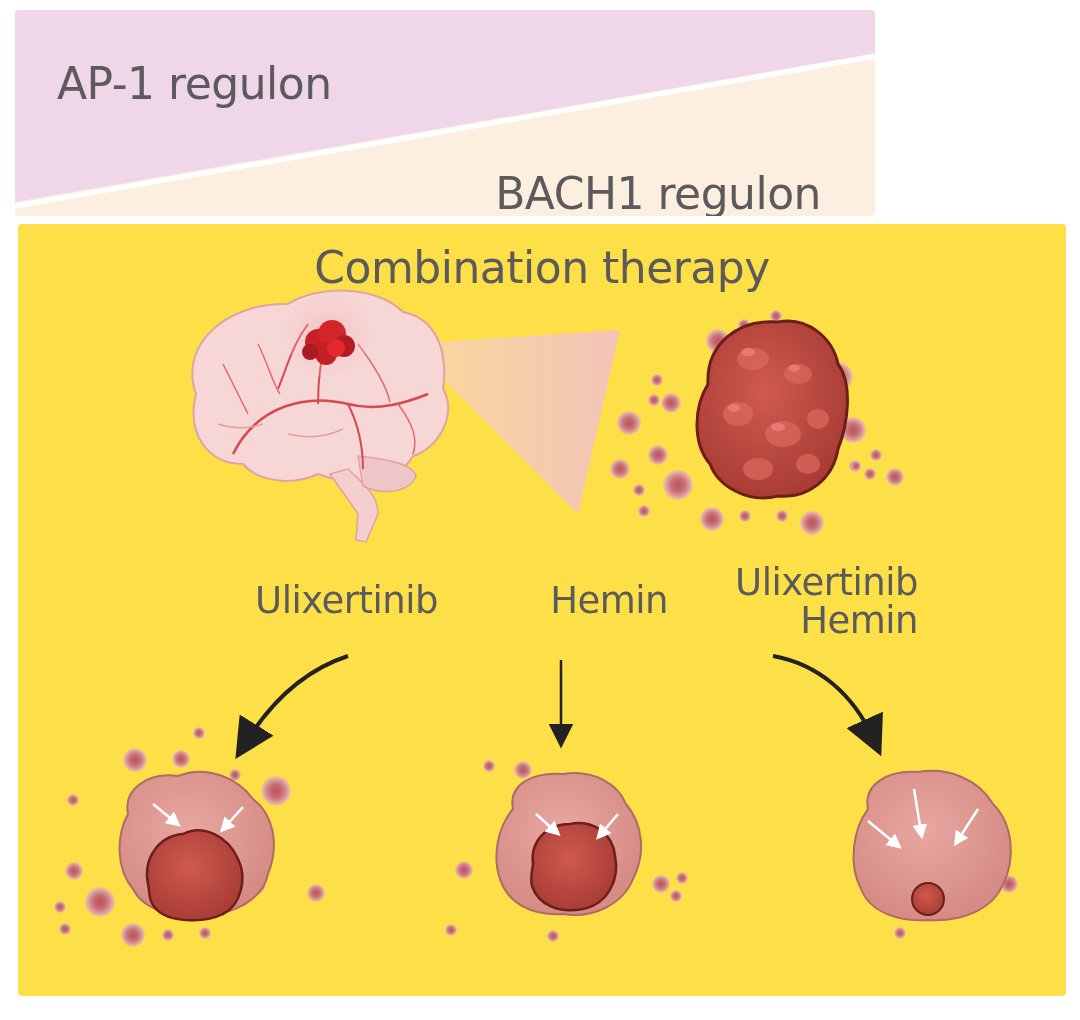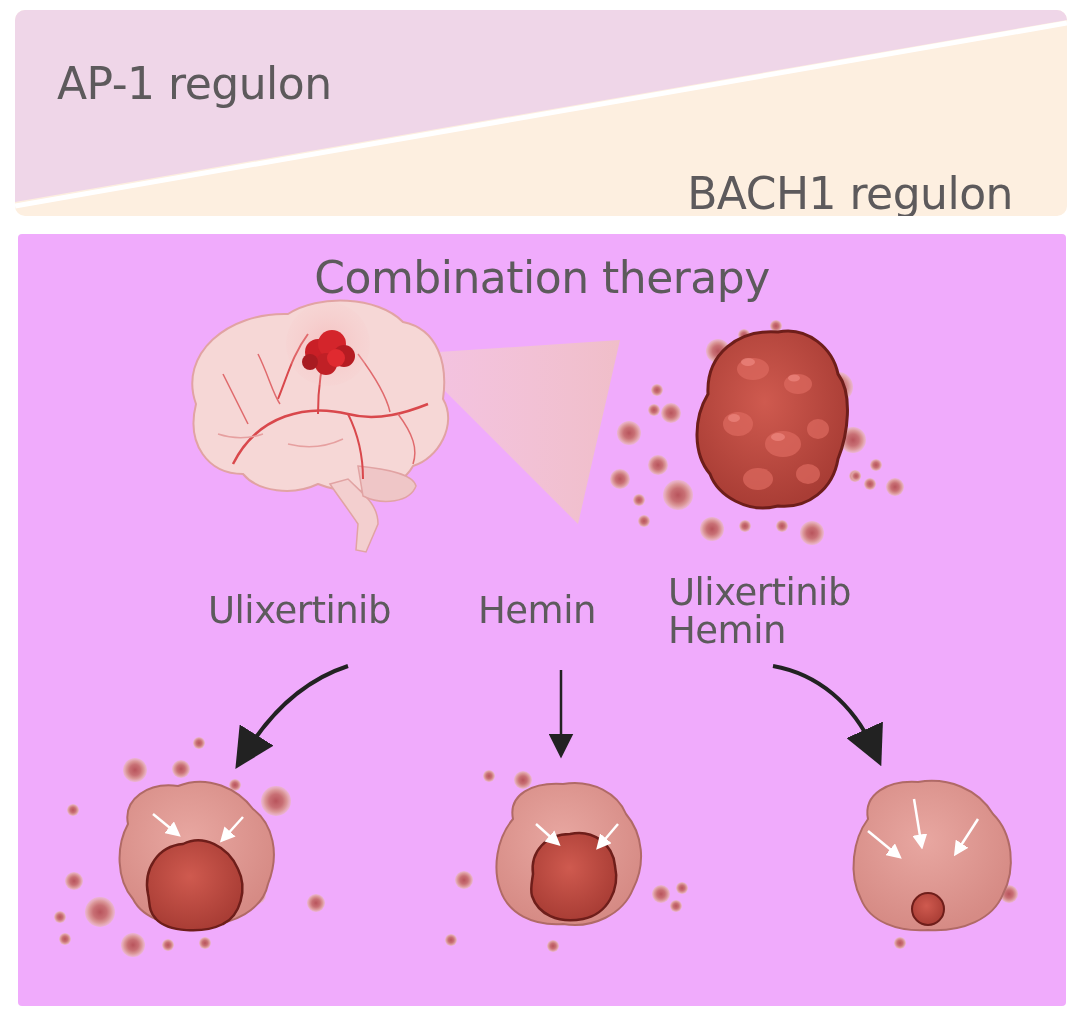--- a/index.html
+++ b/index.html
@@ -1,28 +1,28 @@
 <!DOCTYPE html>
 <html><head>
 <meta charset="utf-8">
 <style>
   html, body { margin: 0; padding: 0; background: #ffffff; }
   body { width: 1080px; height: 1020px; position: relative; overflow: hidden;
          font-family: "DejaVu Sans", "Liberation Sans", sans-serif; color: #5f5f5f; }
-  .top-panel { position: absolute; left: 15px; top: 10px; width: 1052px; height: 206px;
-               border-radius: 10px; overflow: hidden; }
+  .top-panel { position: absolute; left: 15px; top: 10px; width: 860px; height: 206px;
+               border-radius: 4px; overflow: hidden; }
   .top-panel svg { position: absolute; left: 0; top: 0; }
   .regulon-label { position: absolute; font-size: 44px; letter-spacing: -0.5px; color: #5d5a5c; }
   .ap1 { left: 42px; top: 48px; }
   .bach1 { right: 54px; top: 122px; margin-top: 36px; }
-  .bottom-panel { position: absolute; left: 18px; top: 234px; width: 1048px; height: 772px;
-                  background: #f0abfc; border-radius: 4px; }
+  .bottom-panel { position: absolute; left: 18px; top: 224px; width: 1048px; height: 772px;
+                  background: #fde047; border-radius: 4px; }
   .title { position: absolute; left: 0; width: 1048px; top: 18px; text-align: center;
            font-size: 44px; letter-spacing: -0.5px; color: #5d5a5c; }
-  .drug-label { position: absolute; font-size: 37px; text-align: left; color: #5d5a5c; line-height: 38px; letter-spacing: -0.5px; }
+  .drug-label { position: absolute; font-size: 37px; text-align: right; color: #5d5a5c; line-height: 38px; letter-spacing: -0.5px; }
   .lbl1 { left: 190px; top: 358px; width: 230px; }
   .lbl2 { left: 460px; top: 358px; width: 190px; }
   .lbl3 { left: 650px; top: 340px; width: 250px; }
   .art { position: absolute; left: 0; top: 0; }
 </style>
 </head>
 <body>
 
 <div class="top-panel">
   <svg width="1052" height="206" viewBox="0 0 1052 206">

